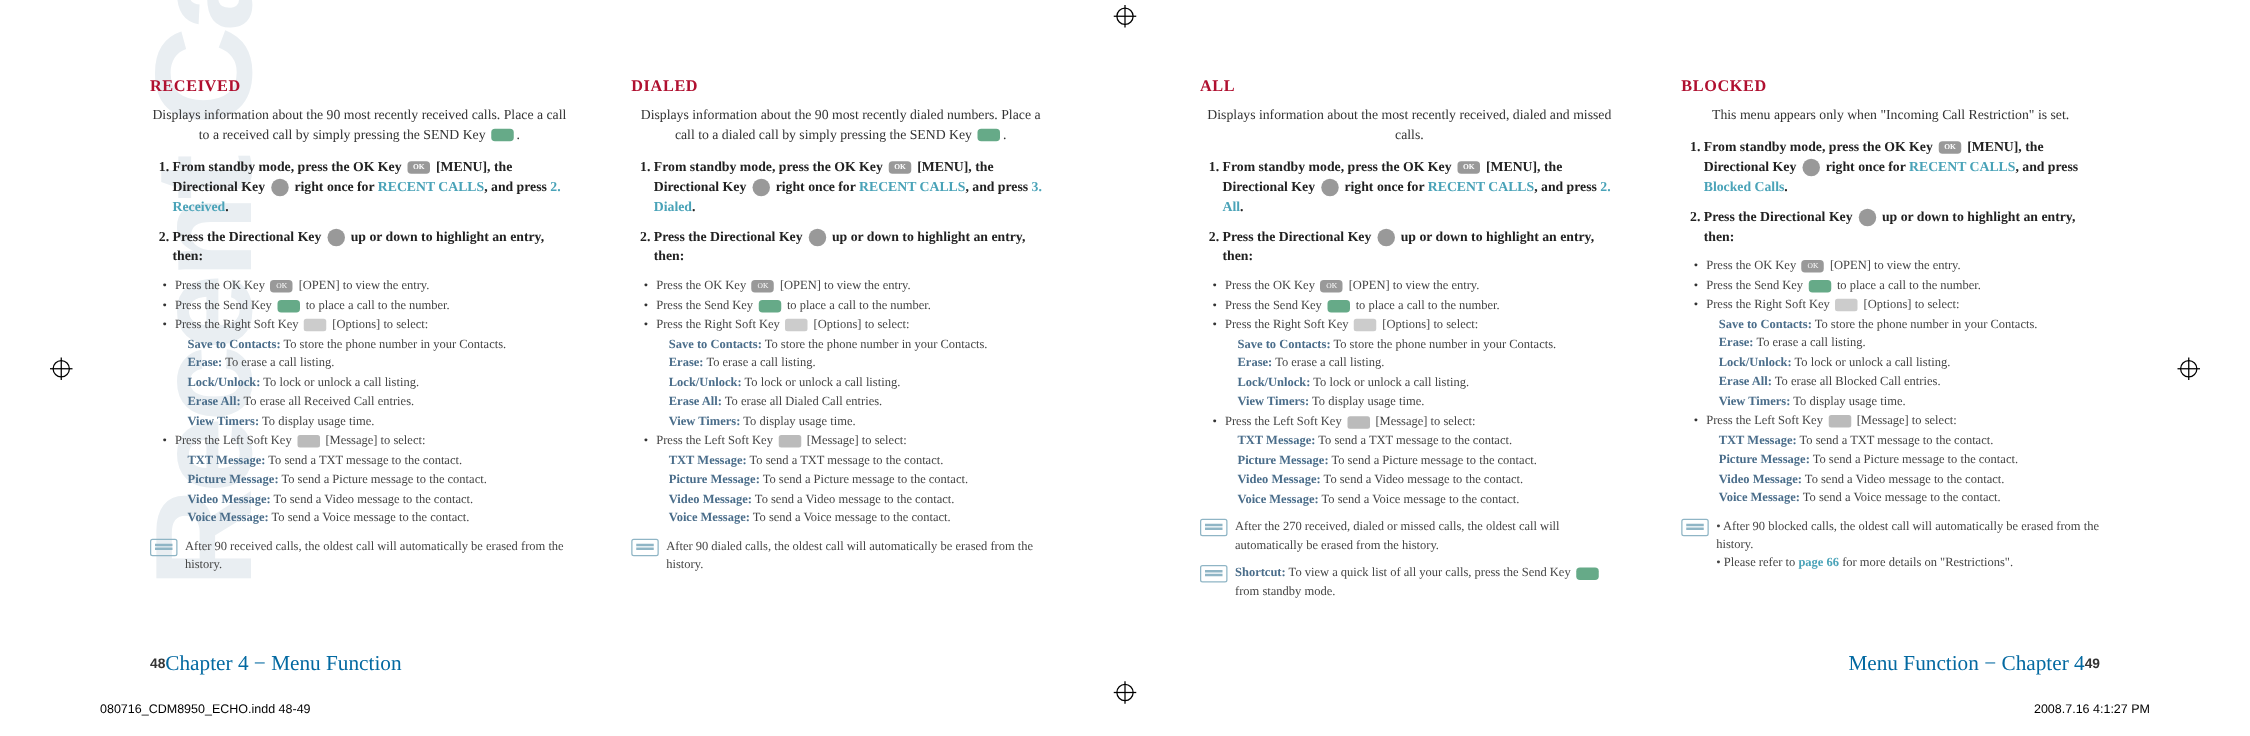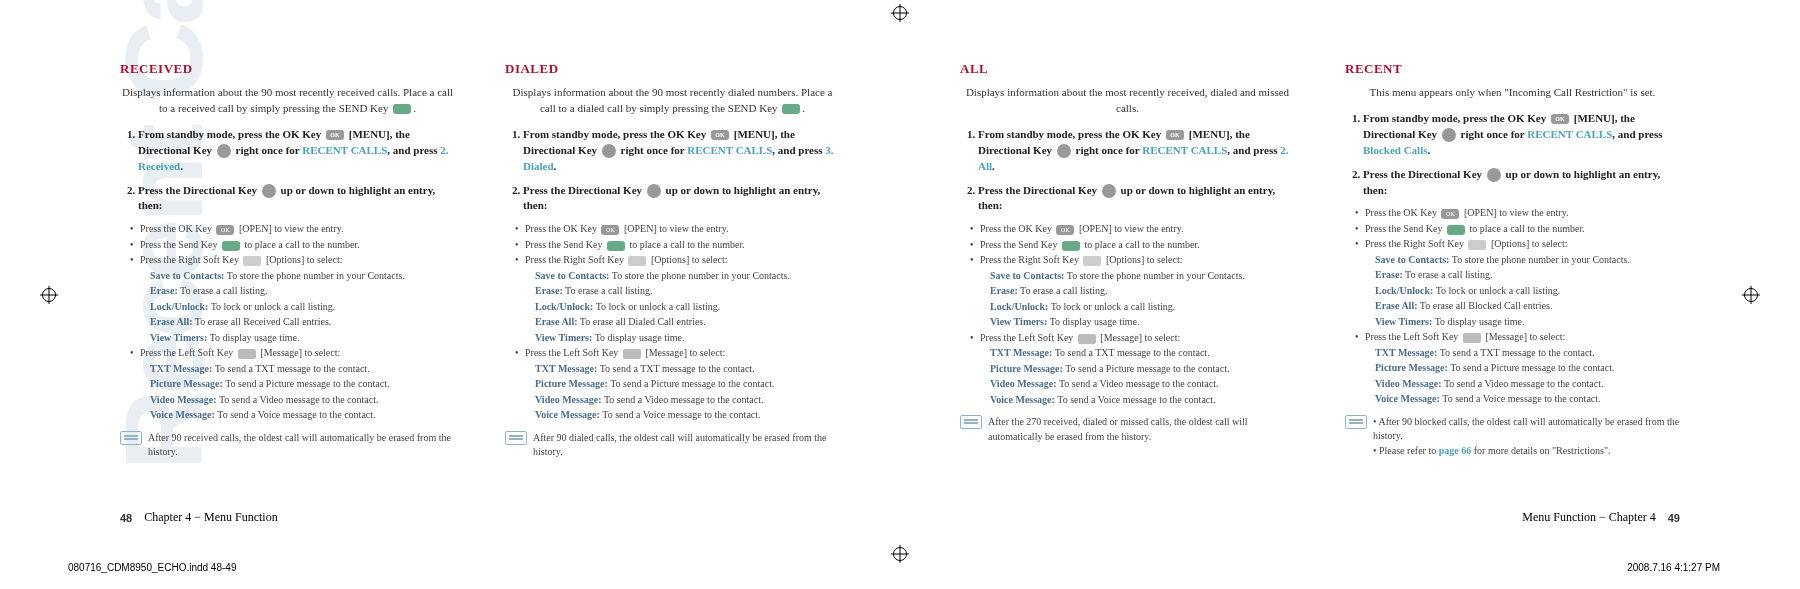--- a/index.html
+++ b/index.html
@@ -29,27 +29,27 @@
   .keyicon { display: inline-block; width: 18px; height: 10px; background: #888; border-radius: 3px; vertical-align: middle; margin: 0 2px; font-size: 6px; color: #fff; text-align: center; line-height: 10px; }
   .keyicon.ok { background: #999; }
   .keyicon.dir { background: #999; border-radius: 50%; width: 14px; height: 14px; line-height: 14px; }
   .keyicon.send { background: #6a8; }
   .keyicon.soft { background: #ccc; border-radius: 2px; }
   .keyicon.lsoft { background: #bbb; border-radius: 2px; }
   .note-row { display: flex; align-items: flex-start; gap: 6px; margin-top: 8px; justify-content: center; }
   .note-icon { flex-shrink: 0; width: 22px; height: 14px; border: 1px solid #8fb5c5; border-radius: 2px; position: relative; }
   .note-icon::after { content: ""; position: absolute; left: 3px; top: 3px; right: 3px; height: 2px; background: #8fb5c5; box-shadow: 0 3px 0 #8fb5c5; }
   .note-txt { font-size: 10px; color: #444; }
-  .footer { position: absolute; bottom: 64px; font-size: 11px; display: flex; align-items: center; gap: 12px; z-index: 1; }
+  .footer { position: absolute; bottom: 48px; font-size: 11px; display: flex; align-items: center; z-index: 1; }
   .footer-left { left: 120px; }
   .footer-right { right: 120px; margin-left: 35px; }
   .pgnum { font-weight: 700; color: #333; }
-  .chapname { color: #000000; font-family: Georgia, serif; font-size: 12px; }
+  .chapname { color: #0369a1; font-family: Georgia, serif; font-size: 17px; }
   .trim { position: absolute; bottom: 16px; font-size: 10px; color: #000; }
-  .trim-left { left: 68px; }
+  .trim-left { left: 80px; }
   .trim-right { right: 80px; }
   .reg-mark { position: absolute; width: 14px; height: 14px; border: 1px solid #000; border-radius: 50%; }
   .reg-mark::before, .reg-mark::after { content: ""; position: absolute; background: #000; }
   .reg-mark::before { left: 50%; top: -3px; bottom: -3px; width: 1px; transform: translateX(-50%); }
   .reg-mark::after { top: 50%; left: -3px; right: -3px; height: 1px; transform: translateY(-50%); }
   .reg-top { left: 50%; top: 6px; transform: translateX(-50%); }
   .reg-left { left: 42px; top: 50%; transform: translateY(-50%); }
   .reg-right { right: 42px; top: 50%; transform: translateY(-50%); }
   .reg-bottom { left: 50%; bottom: 28px; transform: translateX(-50%); }
 </style>
@@ -149,24 +149,28 @@
         <div class="b top"><span>Press the Left Soft Key</span> <span class="keyicon lsoft"></span> <span>[Message] to select:</span></div>
         <div class="b sub"><span class="bold-blue">TXT Message:</span> <span>To send a TXT message to the contact.</span></div>
         <div class="b sub"><span class="bold-blue">Picture Message:</span> <span>To send a Picture message to the contact.</span></div>
         <div class="b sub"><span class="bold-blue">Video Message:</span> <span>To send a Video message to the contact.</span></div>
         <div class="b sub"><span class="bold-blue">Voice Message:</span> <span>To send a Voice message to the contact.</span></div>
       </div>
       <div class="note-row">
         <div class="note-icon"></div>
         <div class="note-txt">After the 270 received, dialed or missed calls, the oldest call will automatically be erased from the history.</div>
       </div>
-    </div>
-
-    <div class="col">
-      <h2>RECENT</h2>
+      <div class="note-row">
+        <div class="note-icon"></div>
+        <div class="note-txt"><span class="bold-blue">Shortcut:</span> <span>To view a quick list of all your calls, press the Send Key</span> <span class="keyicon send"></span> <span>from standby mode.</span></div>
+      </div>
+    </div>
+
+    <div class="col">
+      <h2>BLOCKED</h2>
       <p class="desc">This menu appears only when "Incoming Call Restriction" is set.</p>
       <ol>
         <li><span class="step-txt"><span>From standby mode, press the OK Key</span> <span class="keyicon ok">OK</span> <span>[MENU], the Directional Key</span> <span class="keyicon dir"></span> <span>right once for</span> <span class="link">RECENT CALLS</span><span>, and press</span> <span class="link">Blocked Calls</span>.</span></li>
         <li><span class="step-txt"><span>Press the Directional Key</span> <span class="keyicon dir"></span> <span>up or down to highlight an entry, then:</span></span></li>
       </ol>
       <div class="bullets">
         <div class="b top"><span>Press the OK Key</span> <span class="keyicon ok">OK</span> <span>[OPEN] to view the entry.</span></div>
         <div class="b top"><span>Press the Send Key</span> <span class="keyicon send"></span> <span>to place a call to the number.</span></div>
         <div class="b top"><span>Press the Right Soft Key</span> <span class="keyicon soft"></span> <span>[Options] to select:</span></div>
         <div class="b sub"><span class="bold-blue">Save to Contacts:</span> <span>To store the phone number in your Contacts.</span></div>

